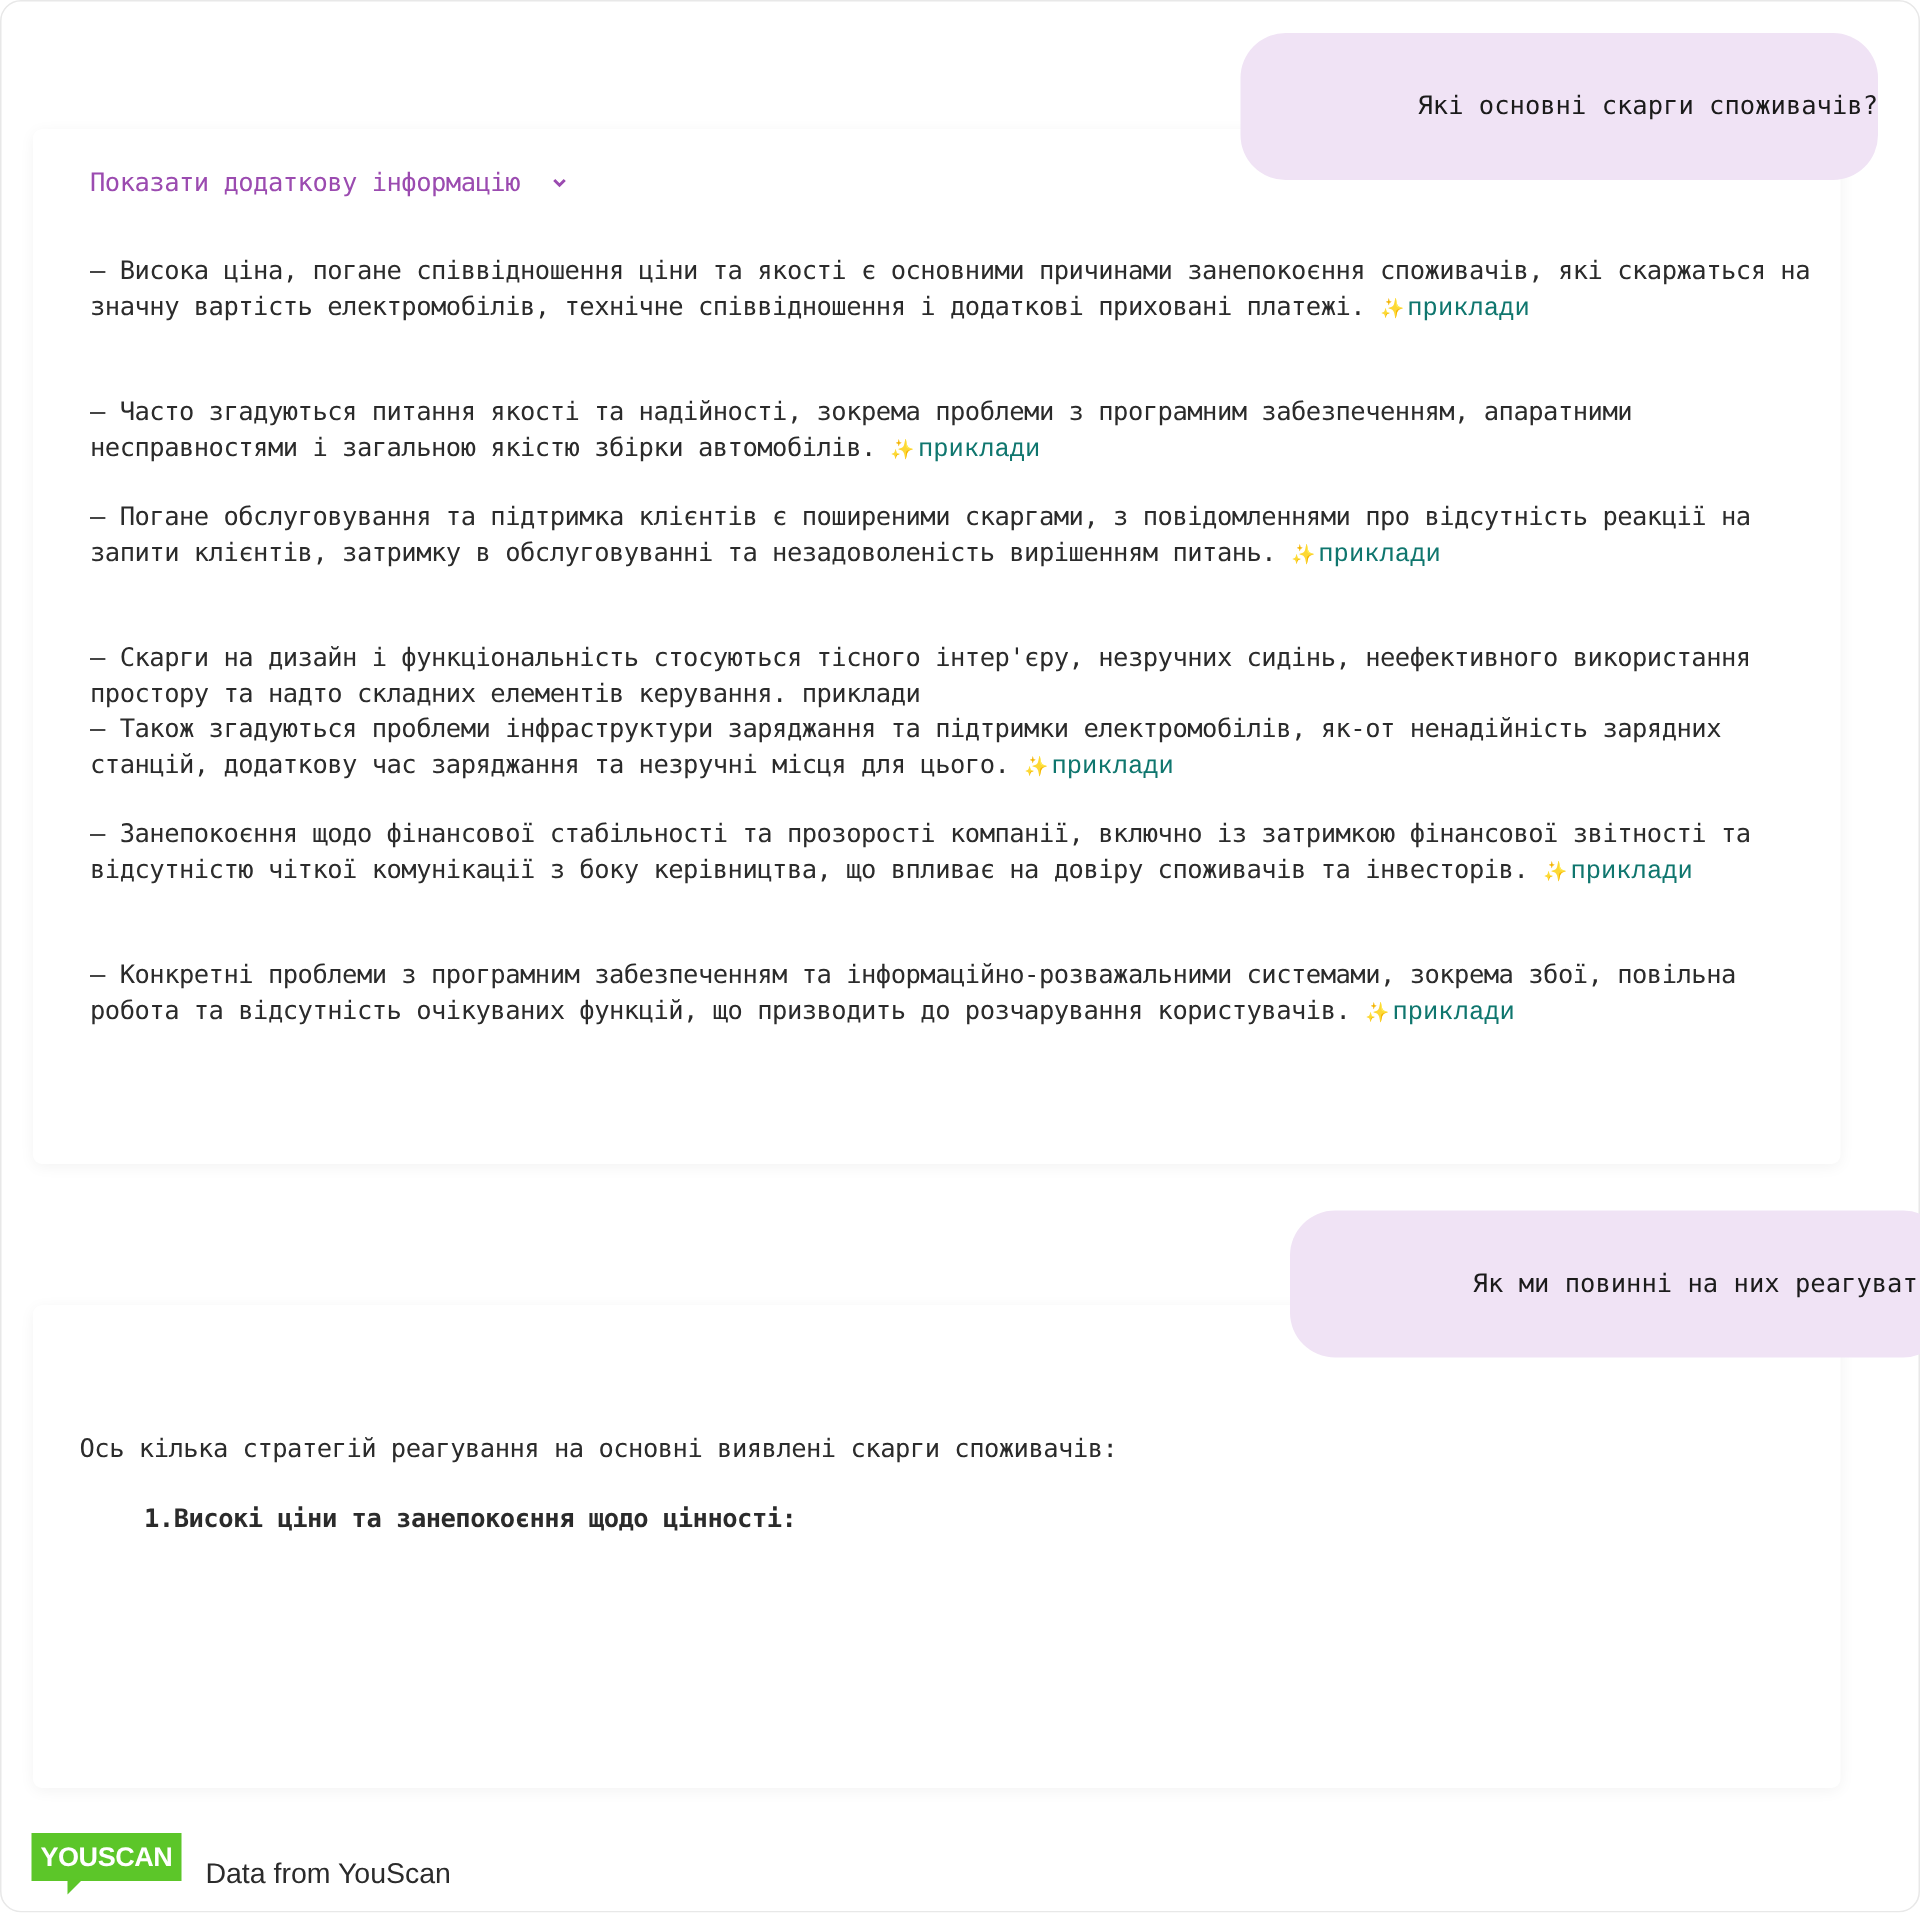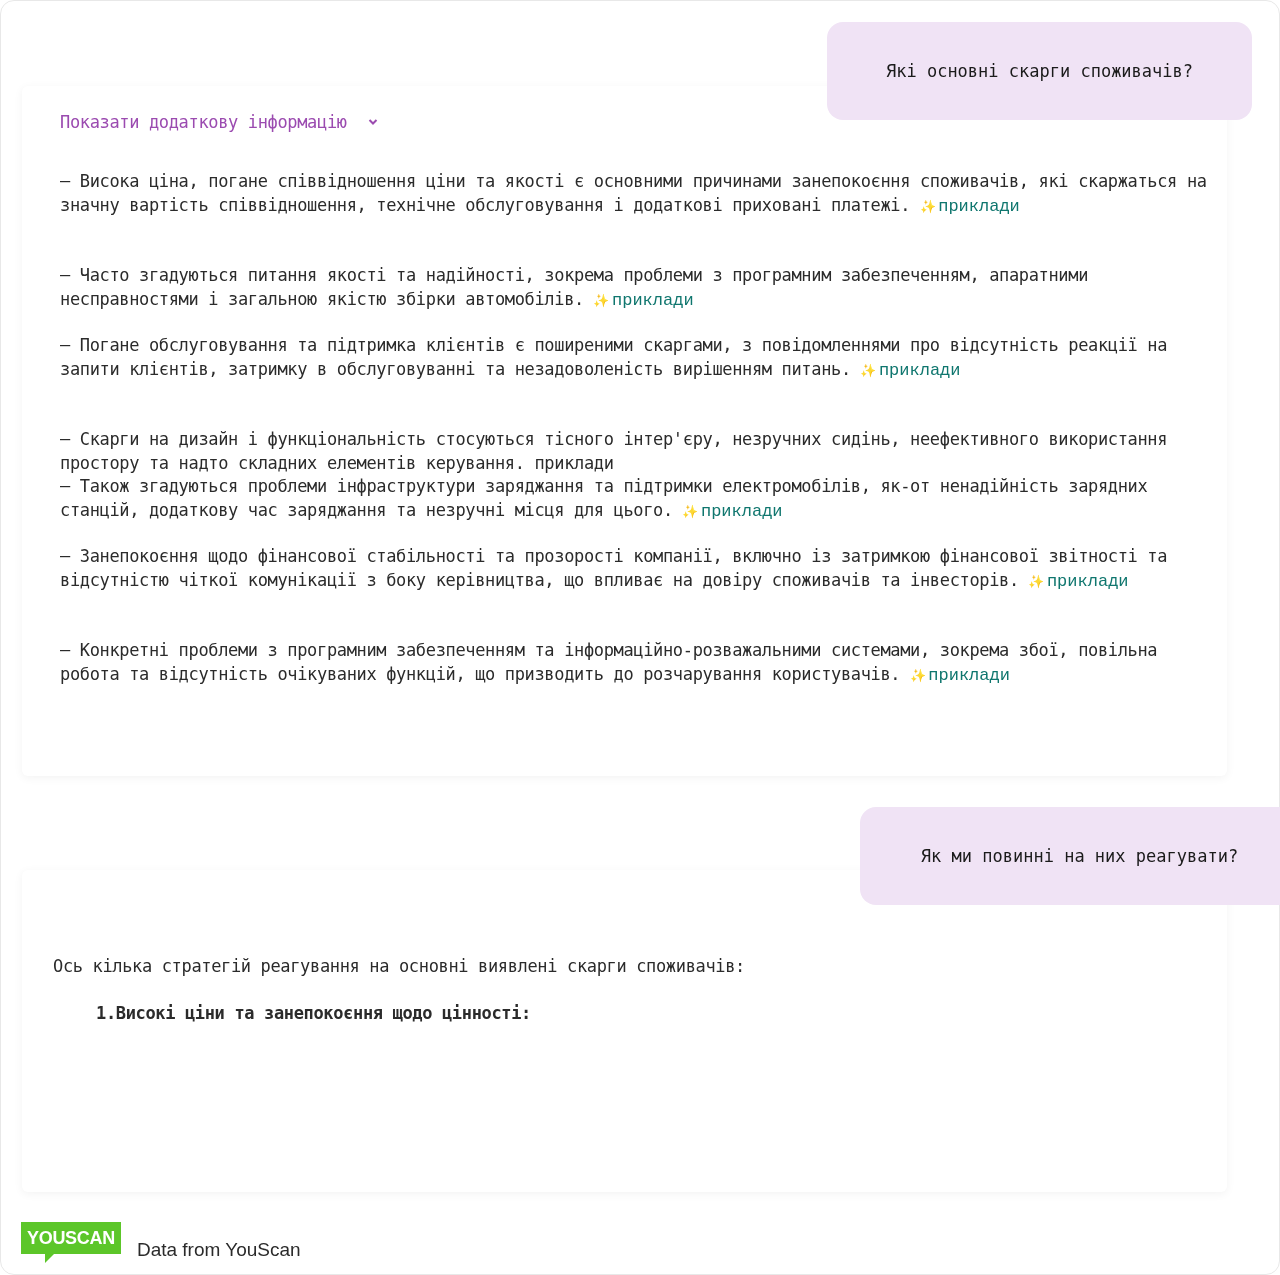--- a/index.html
+++ b/index.html
@@ -8,22 +8,22 @@
     font-family:"DejaVu Sans Mono","Liberation Mono",monospace; color:#2b2b2b;
   }
   .frame { position:absolute; left:0; top:0; width:1278px; height:1273px; border:1px solid #e8e8e8; border-radius:14px; }
   .card {
     position:absolute; left:22px; width:1205px; background:#fff; border-radius:6px;
     box-shadow:0 2px 10px rgba(0,0,0,0.05);
   }
   .card1 { top:86px; height:690px; }
   .card2 { top:870px; height:322px; }
   .bubble {
-    position:absolute; background:#f0e3f5; border-radius:16px; color:#1b1b1b;
-    font-size:17px; display:flex; align-items:center; justify-content:center; z-index:2;
+    position:absolute; background:#f0e3f5; border-radius:30px; color:#1b1b1b;
+    font-size:17px; display:flex; align-items:center; justify-content:flex-end; z-index:2;
   }
   .bubble1 { left:827px; top:22px; width:425px; height:98px; }
   .bubble2 { left:860px; top:807px; width:439px; height:98px; }
   .text { font-size:17px; line-height:23.5px; letter-spacing:-0.35px; white-space:normal; }
   .toggle { position:absolute; left:60px; top:112px; color:#9b4bb0; font-size:17px; display:flex; align-items:center; gap:20px; cursor:pointer; letter-spacing:-0.35px; }
   .toggle svg { width:12px; height:12px; }
   .para { position:absolute; left:60px; width:1150px; }
   .ex { color:#0f766e; font-family:Liberation Mono, monospace; font-size:17px; cursor:pointer; letter-spacing:0; }
   .ex .spark { font-size:13px; margin-right:2px; }
   .intro { position:absolute; left:53px; top:955px;text-align:center; }
@@ -47,21 +47,21 @@
 <div class="card card1"></div>
 
 <div class="toggle">
   <span>Показати додаткову інформацію</span>
   <svg viewBox="0 0 12 12">
       <path d="M2.5 4 L6 7.5 L9.5 4" stroke="#9b4bb0" stroke-width="2" fill="none"></path>
     </svg>
 </div>
 
 <div class="para text" style="top:170px">
-  <span>– Висока ціна, погане співвідношення ціни та якості є основними причинами занепокоєння споживачів, які скаржаться на значну вартість співвідношення, технічне обслуговування і додаткові приховані платежі.</span>
+  <span>– Висока ціна, погане співвідношення ціни та якості є основними причинами занепокоєння споживачів, які скаржаться на значну вартість електромобілів, технічне співвідношення і додаткові приховані платежі.</span>
   <span class="ex"><span class="spark">✨</span><span>приклади</span></span>
 </div>
 
 <div class="para text" style="top:264px">
   <span>– Часто згадуються питання якості та надійності, зокрема проблеми з програмним забезпеченням, апаратними несправностями і загальною якістю збірки автомобілів.</span>
   <span class="ex"><span class="spark">✨</span><span>приклади</span></span>
 </div>
 
 <div class="para text" style="top:334px">
   <span>– Погане обслуговування та підтримка клієнтів є поширеними скаргами, з повідомленнями про відсутність реакції на запити клієнтів, затримку в обслуговуванні та незадоволеність вирішенням питань.</span>

